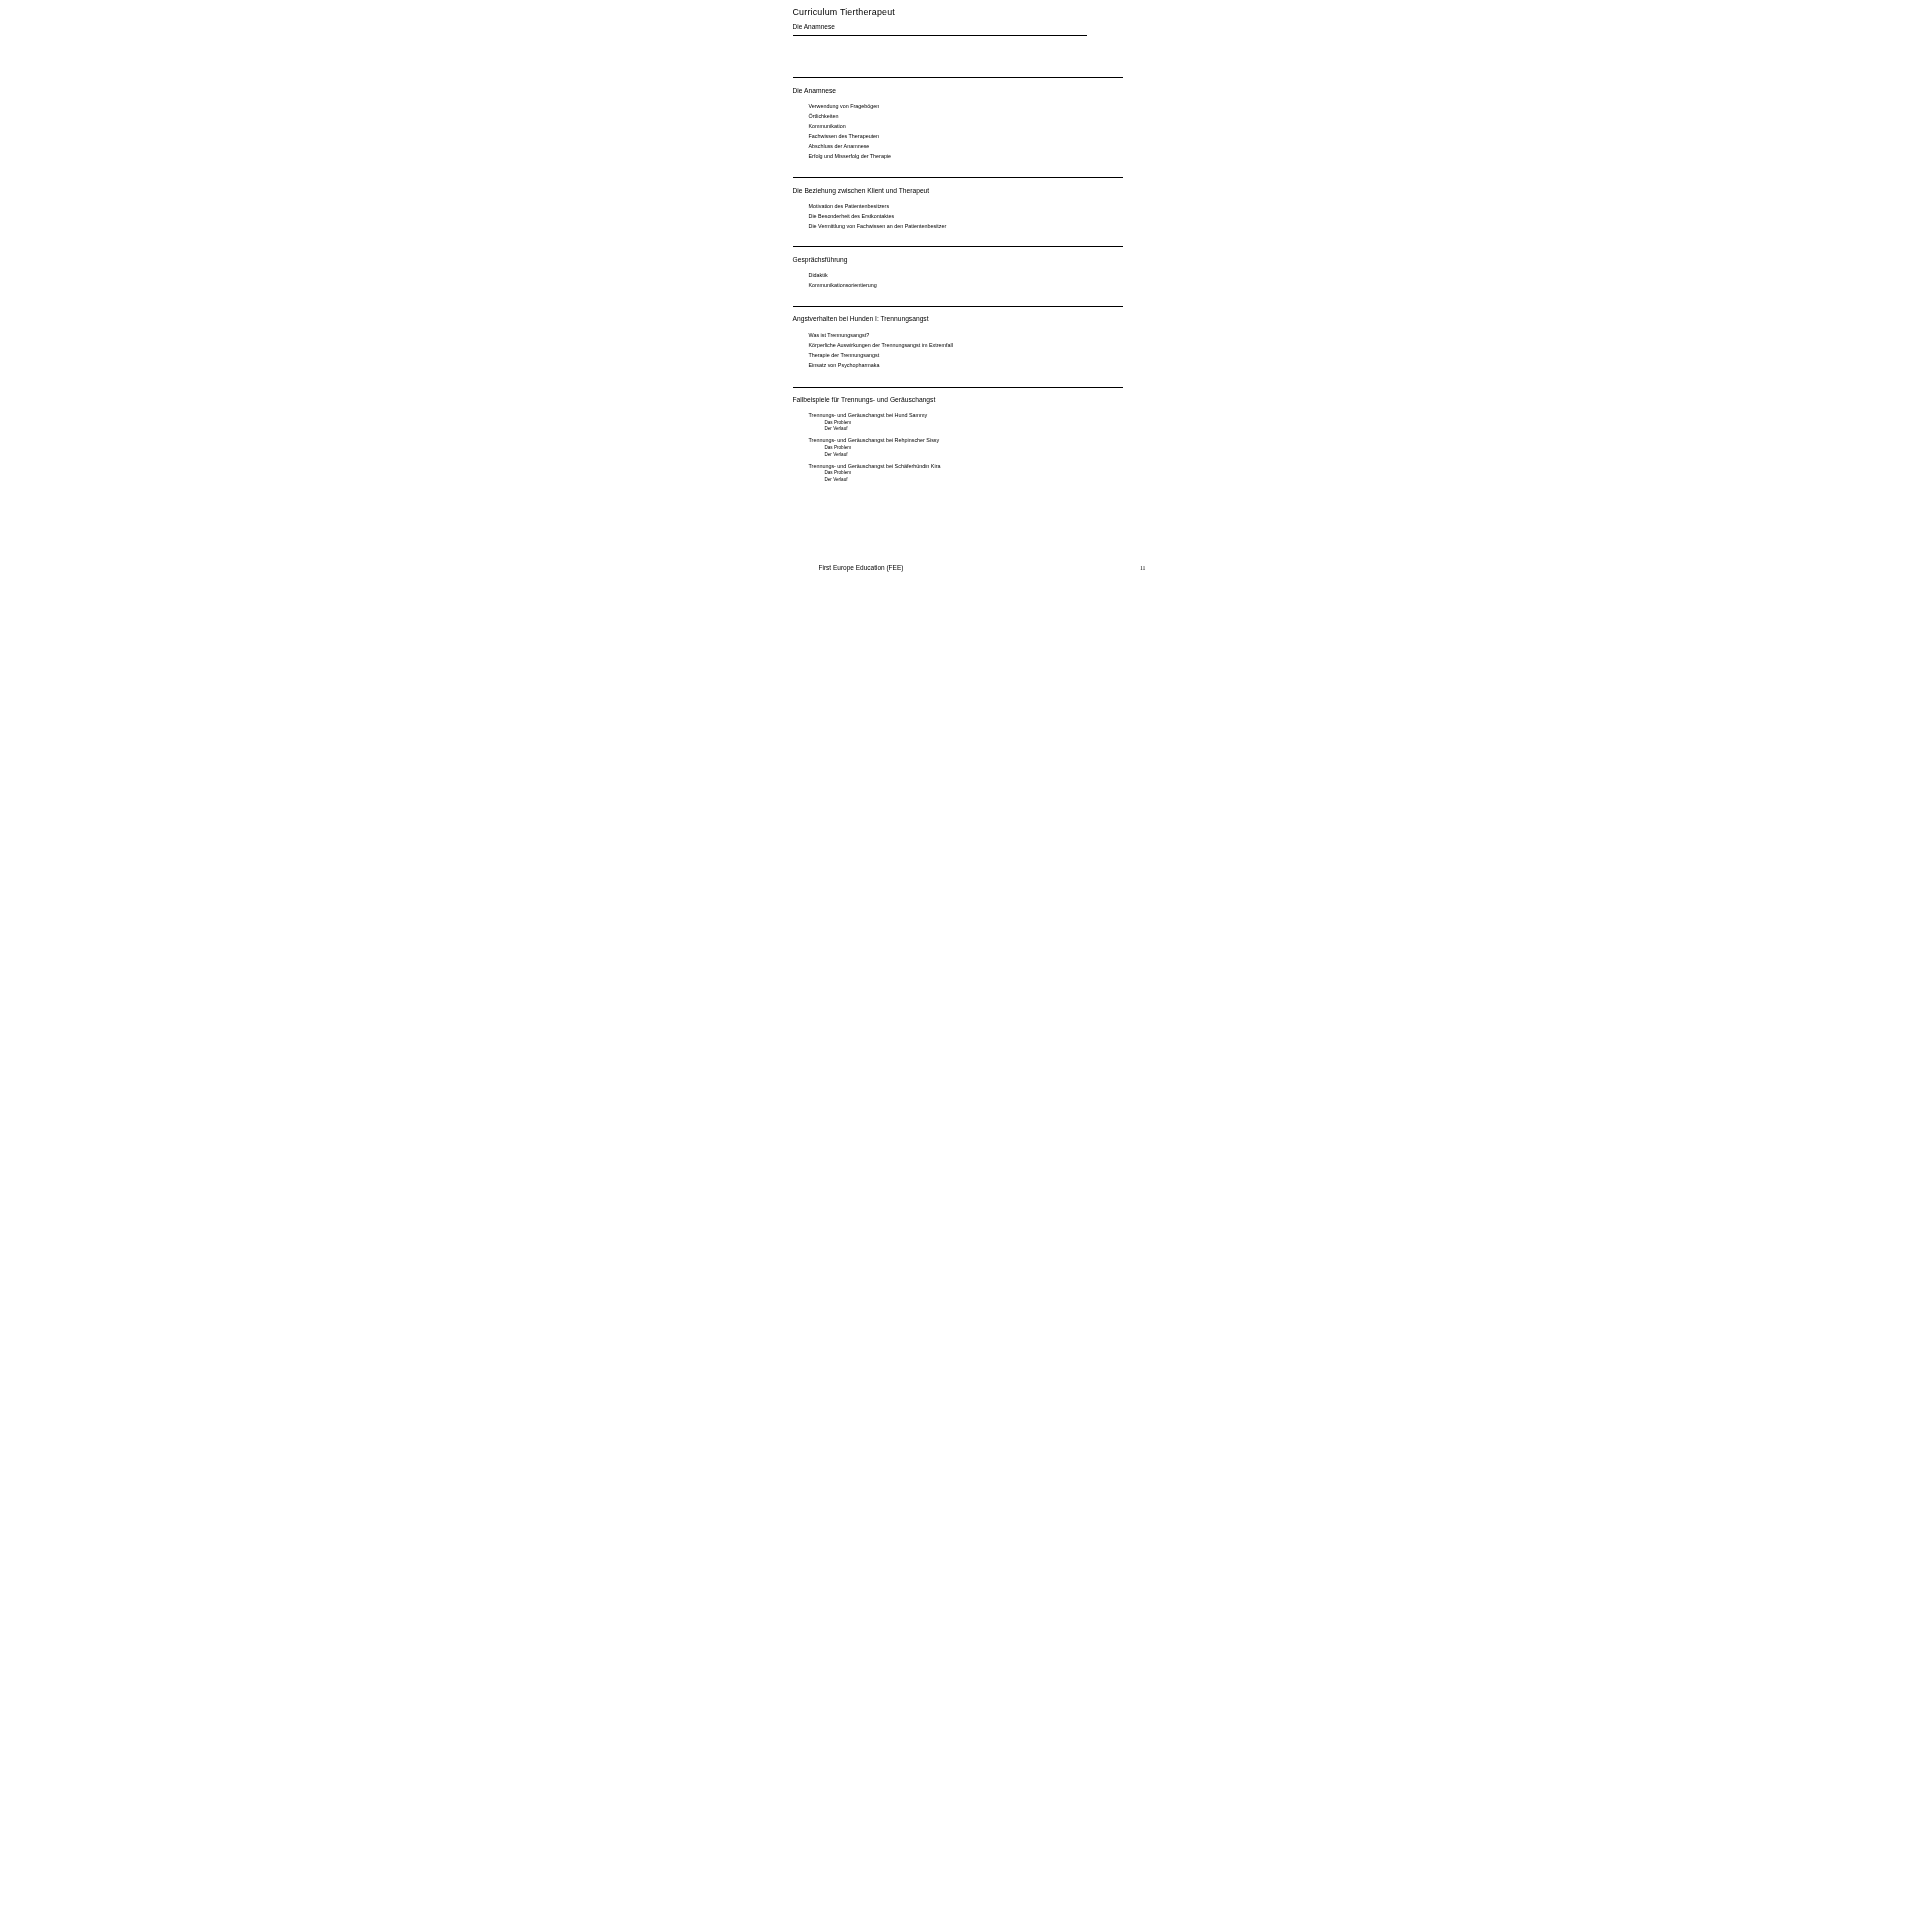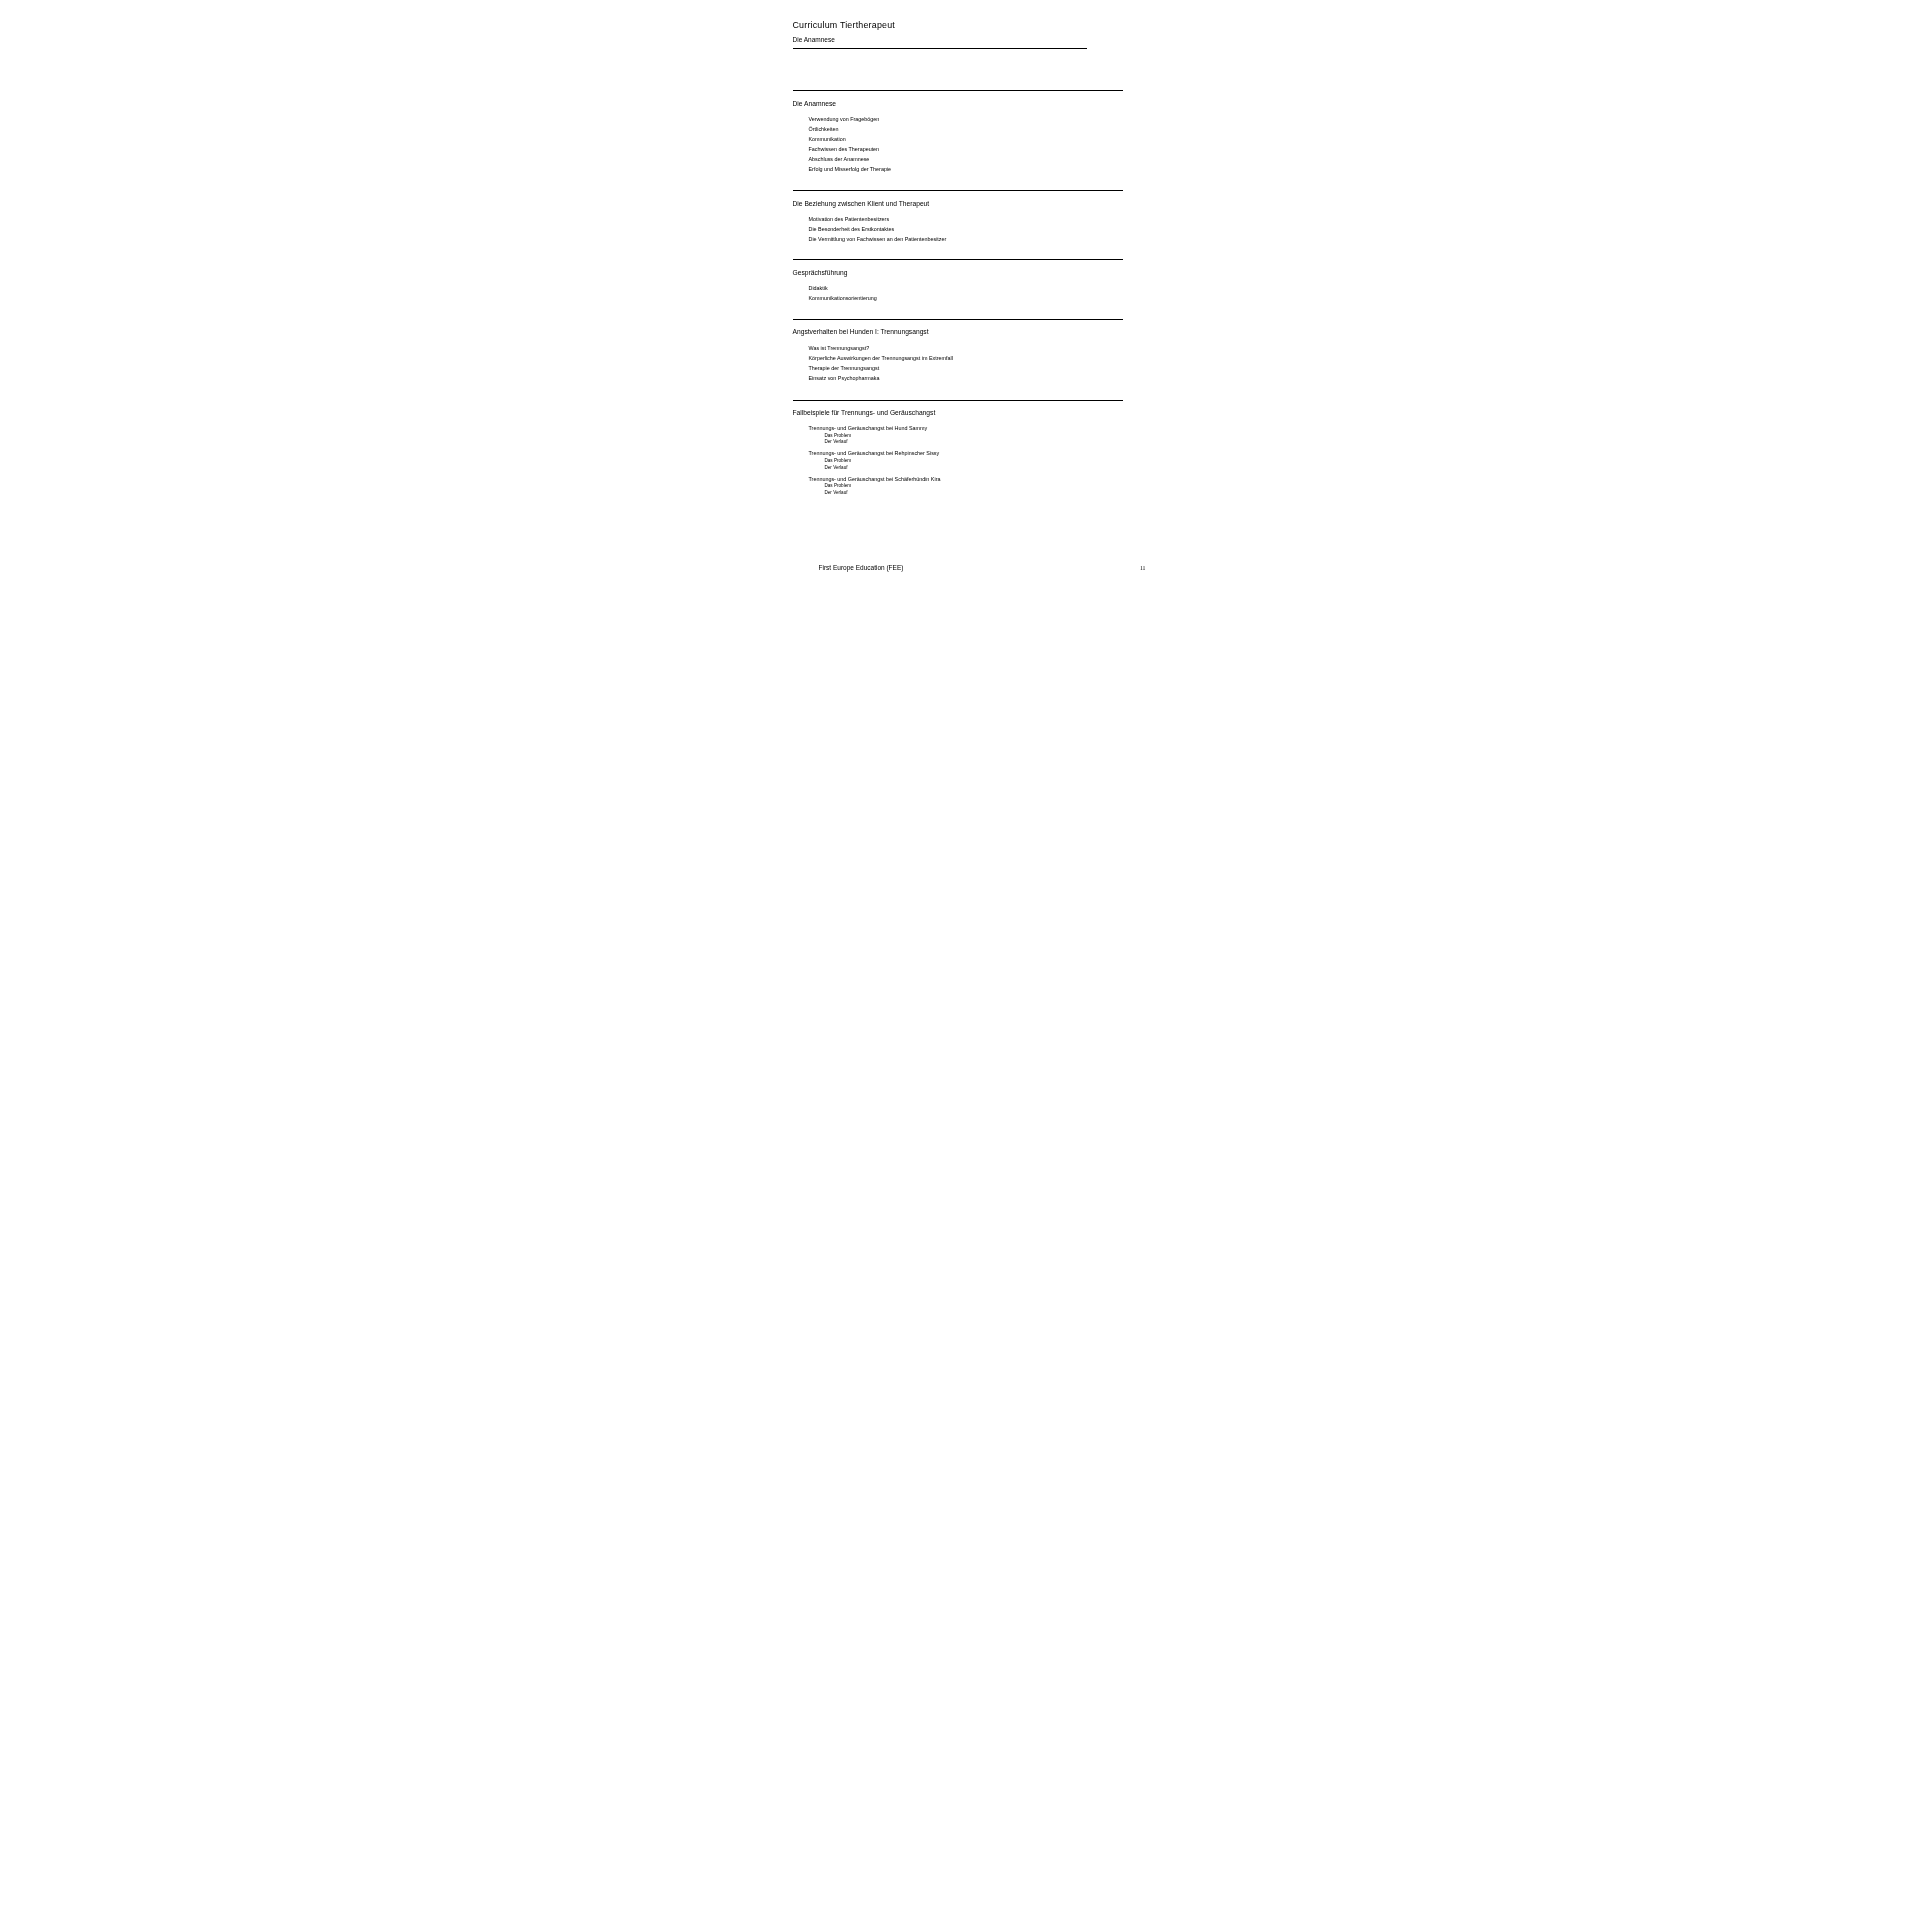--- a/index.html
+++ b/index.html
@@ -8,21 +8,21 @@
 
   .page {
     position:relative;
     width:424px;
     height:600px;
     margin:0 auto;
     background:#ffffff;
     overflow:hidden;
   }
 
-  .content { padding:20px 43px 0 50px; }
+  .content { padding:7px 43px 0 50px; }
 
   .doc-title {
     font-size:8.9px;
     font-weight:400;
     letter-spacing:0.2px;
     line-height:10.8px;
   }
   .doc-subtitle {
     margin-top:5.4px;
     font-size:6.5px;

